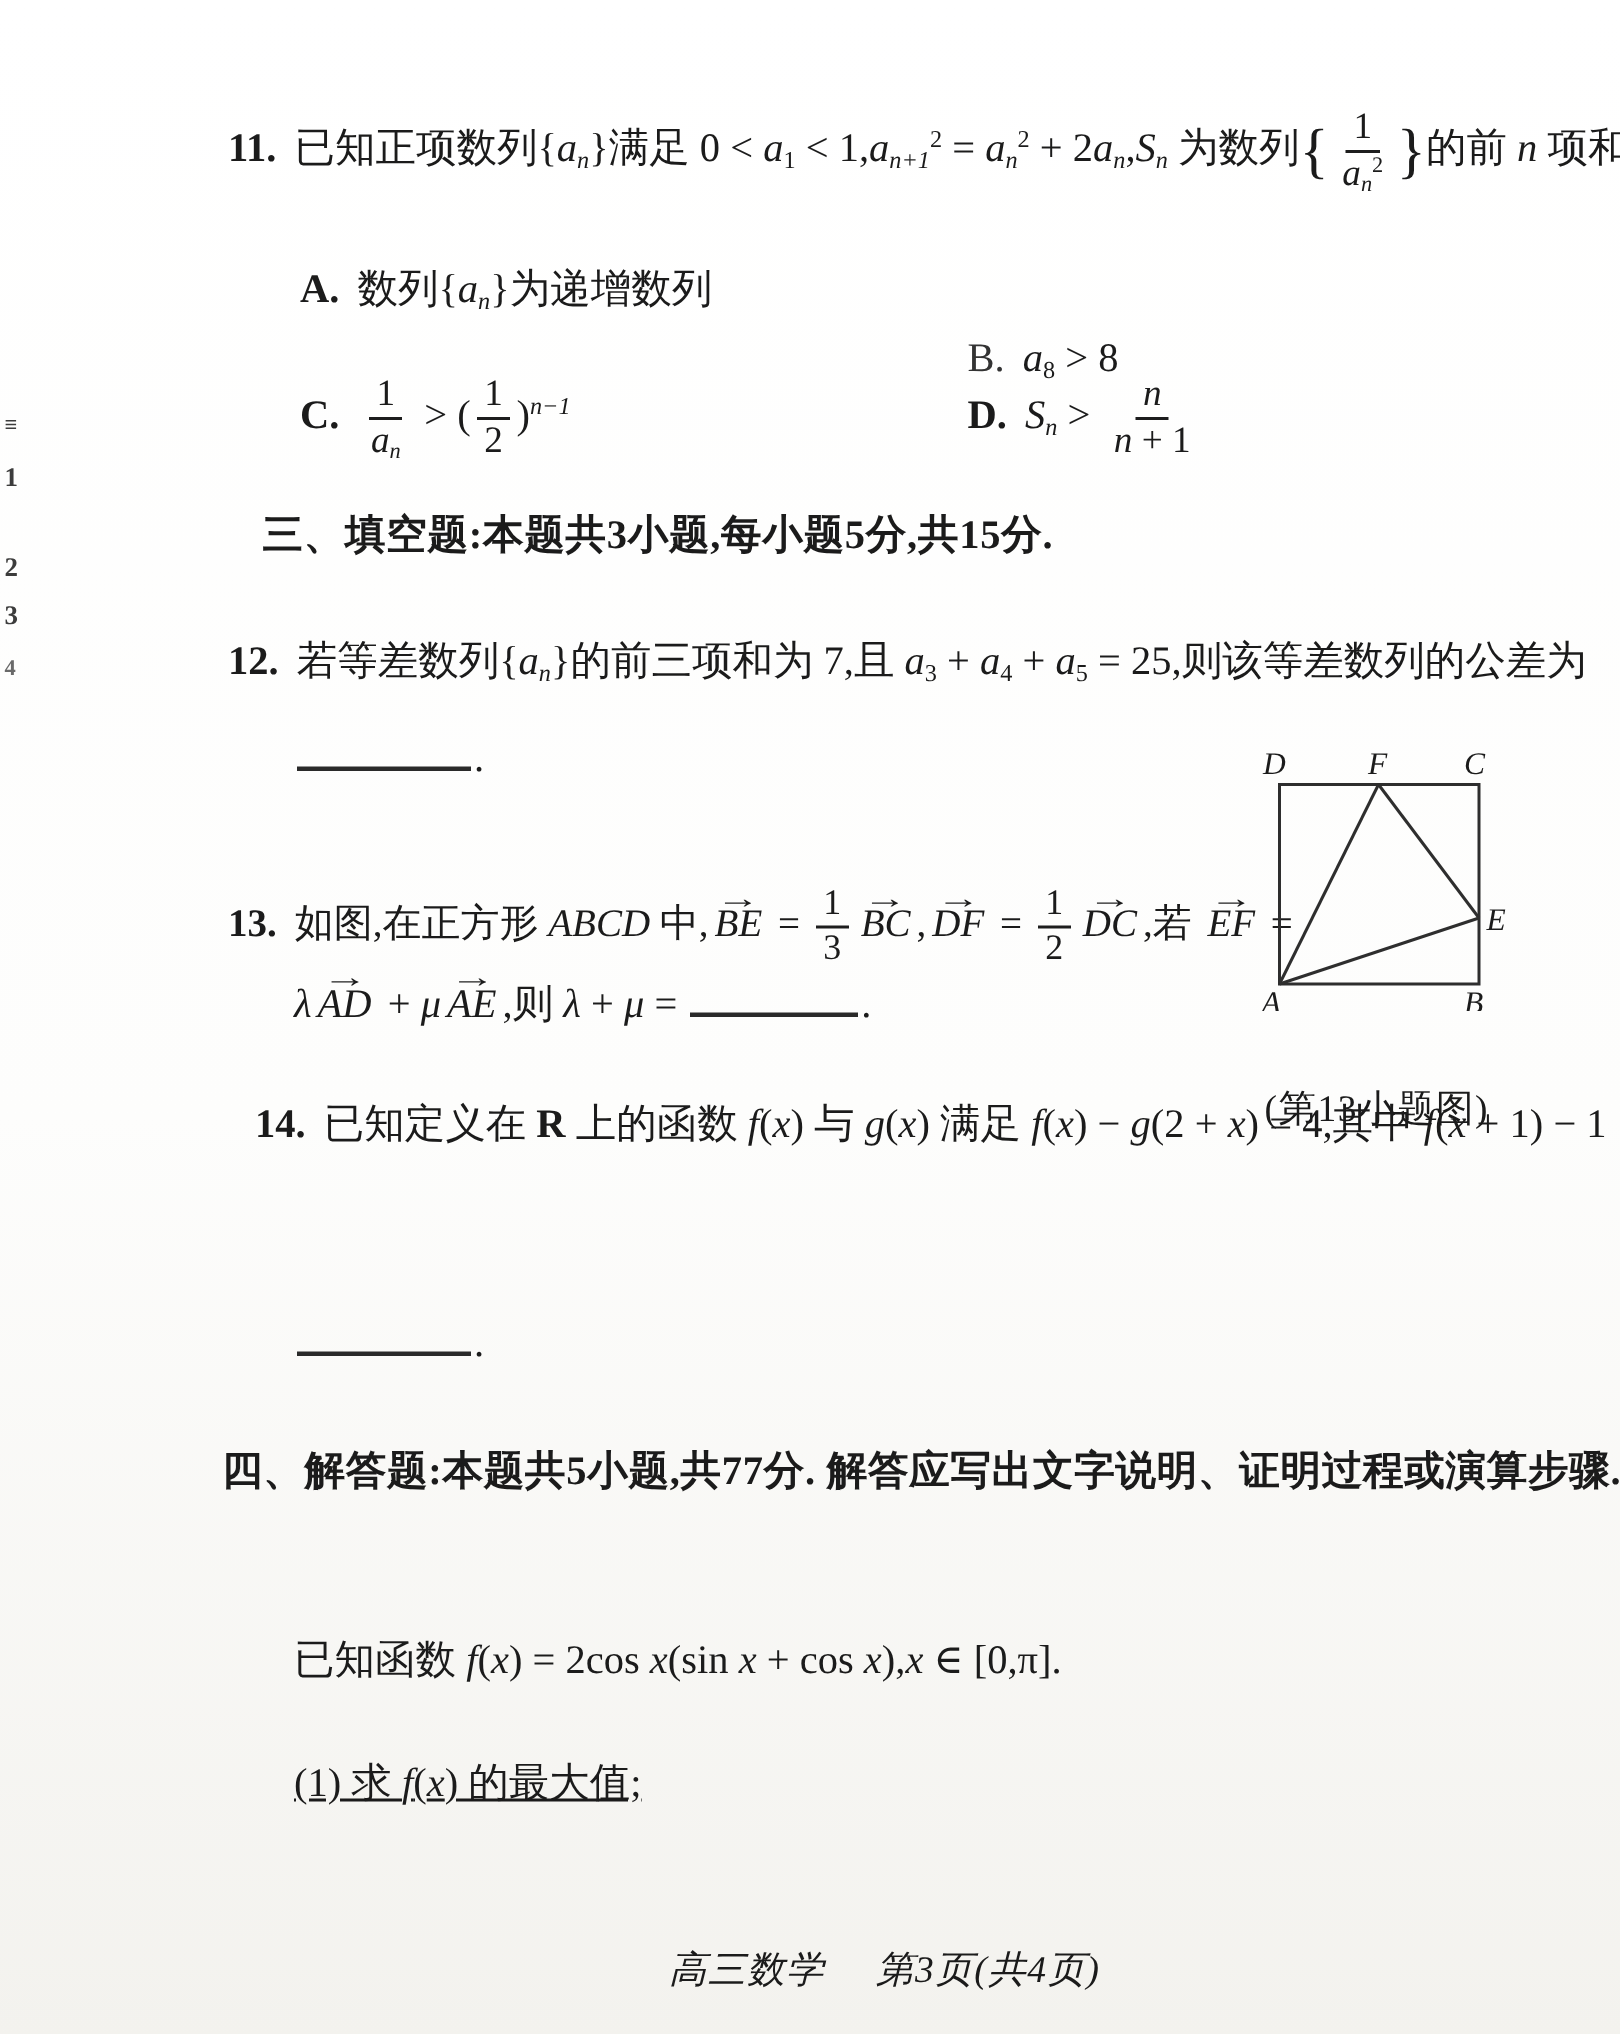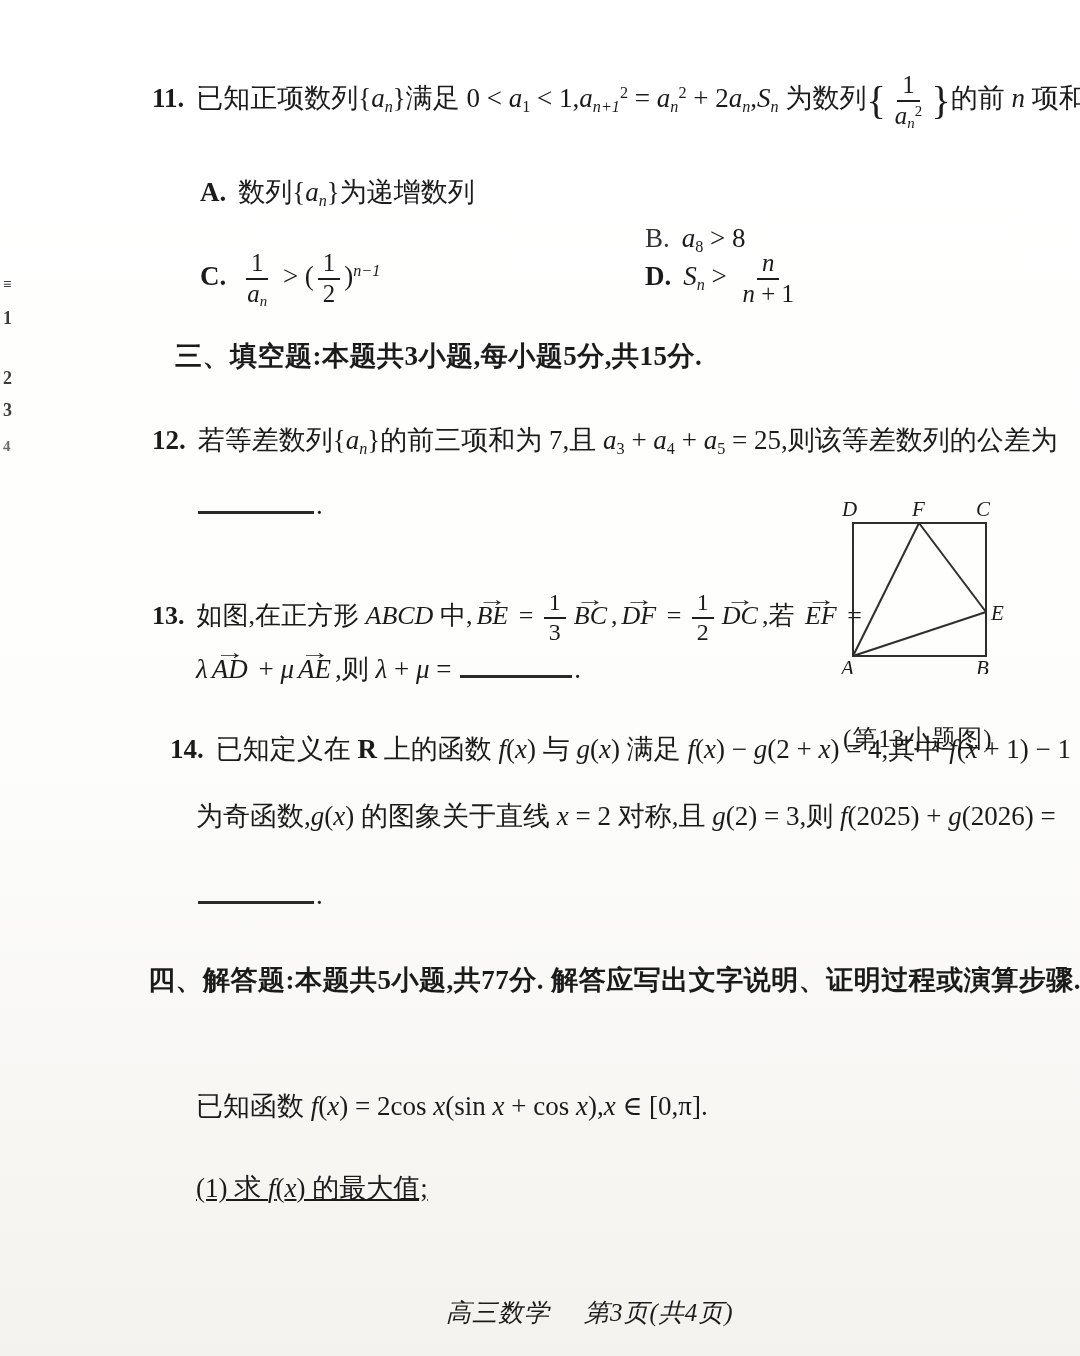--- a/index.html
+++ b/index.html
@@ -109,23 +109,20 @@
     <text x="140" y="22">C</text>
     <text x="155" y="126">E</text>
     <text x="5" y="181">A</text>
     <text x="140" y="181">B</text>
   </svg>
   <div class="caption" style="left:843px;top:678px;margin-top:44px;">(第13小题图)</div>
 
   <div class="line" style="left:152px;top:733px;margin-left:18px;">
     <span class="qno">14.</span><span>已知定义在 <span class="mb">R</span> 上的函数 <span class="mi">f</span>(<span class="mi">x</span>) 与 <span class="mi">g</span>(<span class="mi">x</span>) 满足 <span class="mi">f</span>(<span class="mi">x</span>) − <span class="mi">g</span>(2 + <span class="mi">x</span>) = 4,其中 <span class="mi">f</span>(<span class="mi">x</span> + 1) − 1</span>
   </div>
-  <div class="line" style="left:196px;top:800px;">
-    <span>为奇函数,<span class="mi">g</span>(<span class="mi">x</span>) 的图象关于直线 <span class="mi">x</span> = 2 对称,且 <span class="mi">g</span>(2) = 3,则 <span class="mi">f</span>(2025) + <span class="mi">g</span>(2026) =</span>
-  </div>
   <div class="line" style="left:196px;top:878px;">
     <span><span class="blank" style="width: 116px;"></span>.</span>
   </div>
 
   <div class="line heading" style="left:148px;top:948px;margin-top:16px;">
     <span>四、解答题:本题共5小题,共77分. 解答应写出文字说明、证明过程或演算步骤.</span>
   </div>
 
   <div class="line" style="left:196px;top:1090px;">
     <span>已知函数 <span class="mi">f</span>(<span class="mi">x</span>) = 2cos <span class="mi">x</span>(sin <span class="mi">x</span> + cos <span class="mi">x</span>),<span class="mi">x</span> ∈ [0,π].</span>

